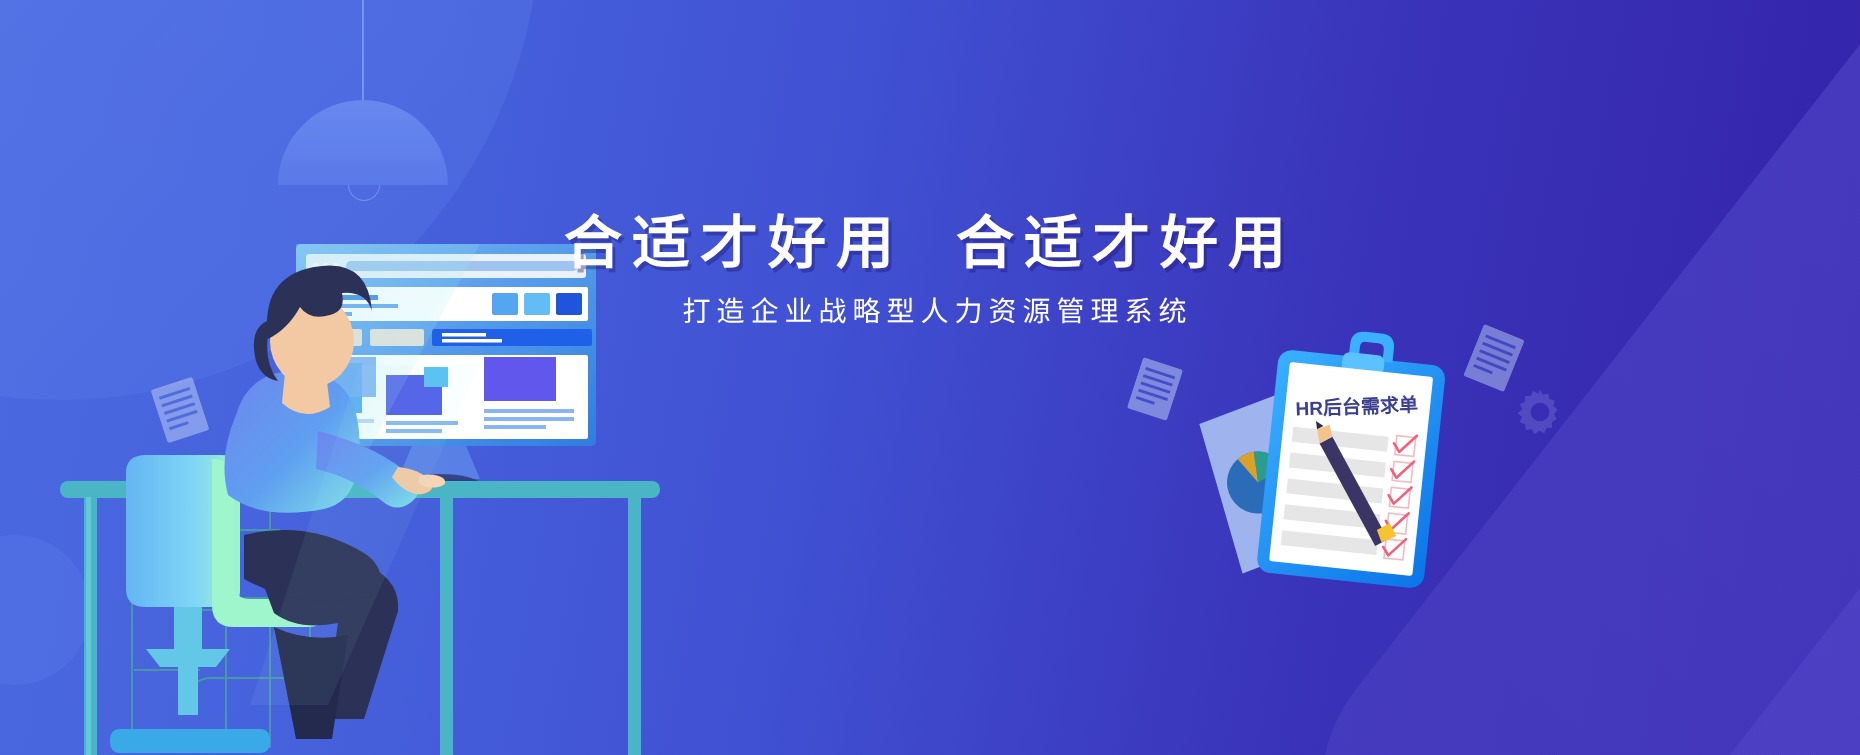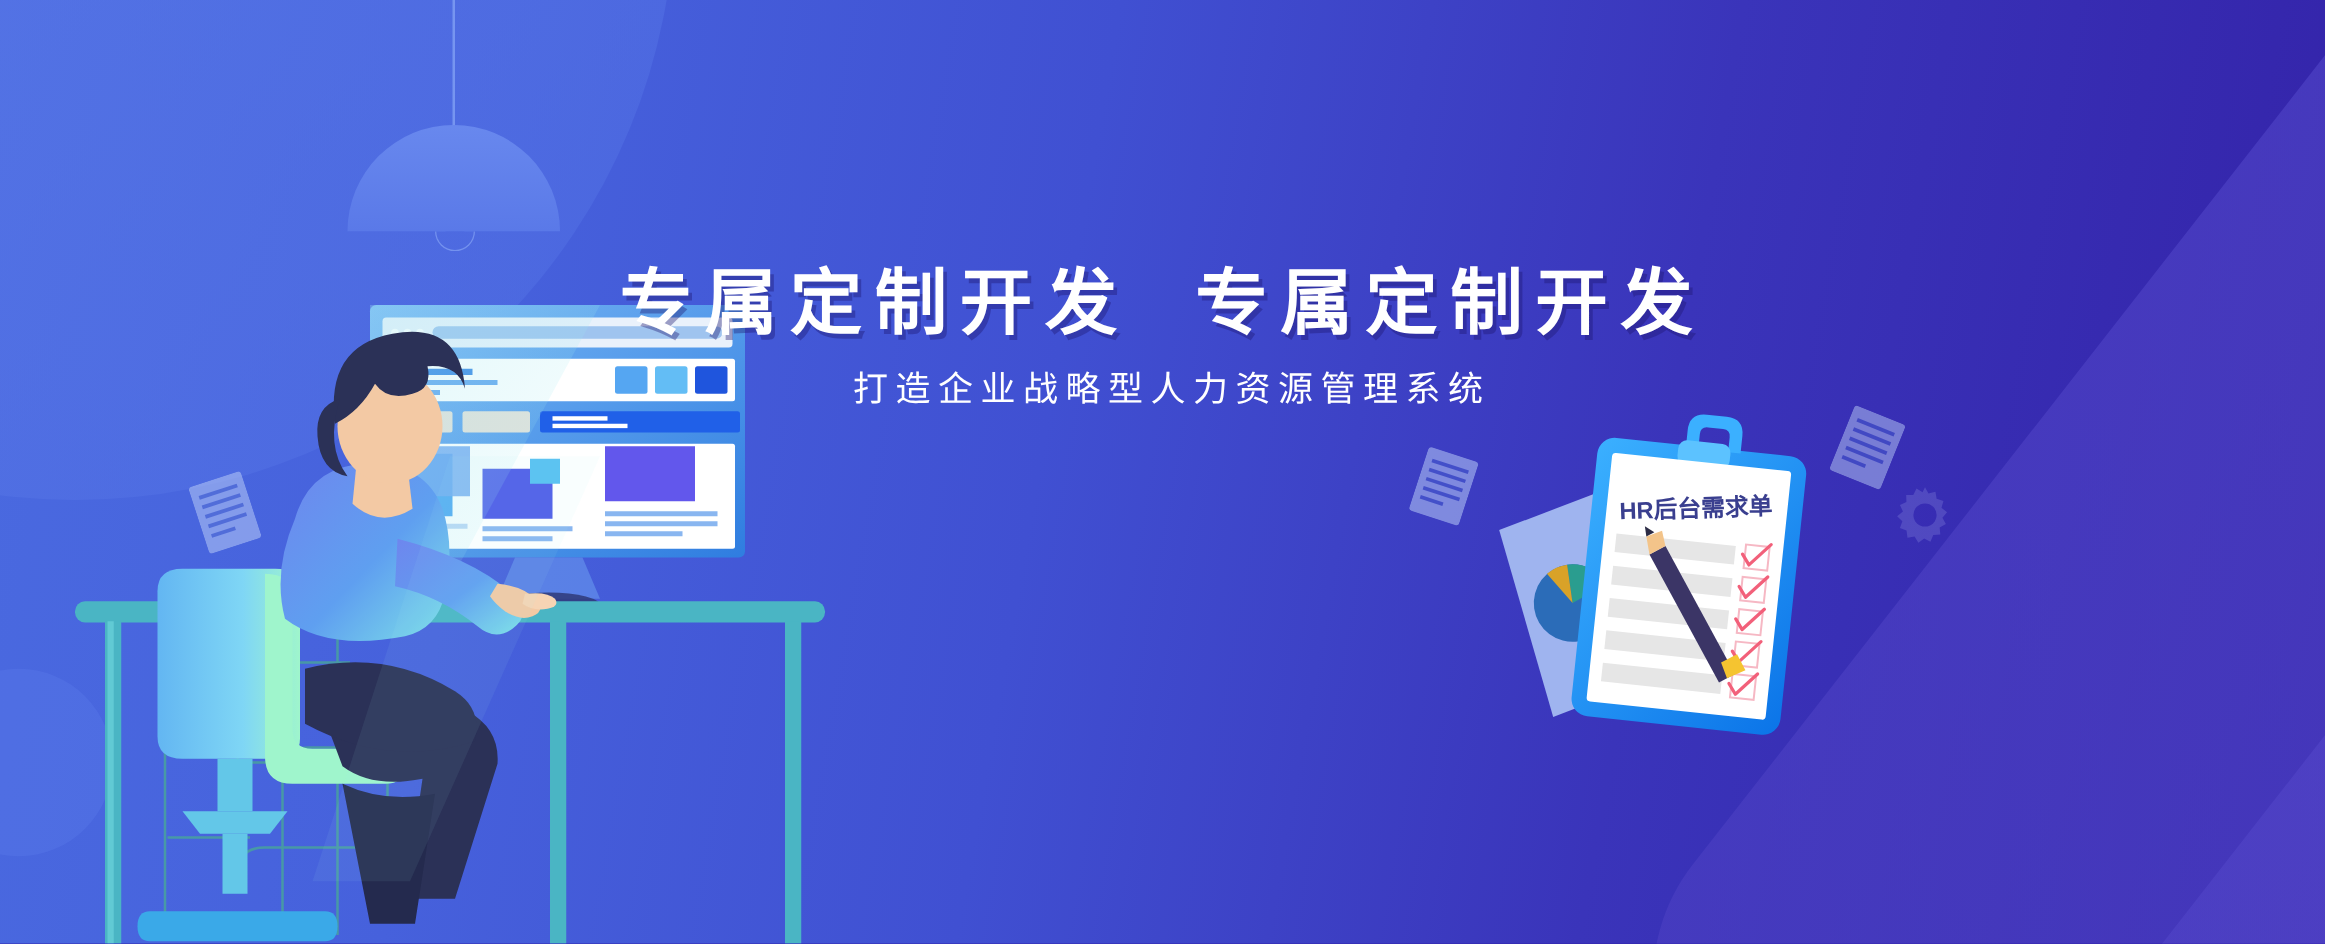--- a/index.html
+++ b/index.html
@@ -253,21 +253,21 @@
     <svg width="330" height="280" viewBox="0 0 330 280" fill="none" stroke="#49c57a" stroke-width="2">
       <path d="M2 60 H150 M2 60 V278 M60 100 h44 v40 h-44z"></path>
       <path d="M96 2 v276 M140 40 v238"></path>
       <path d="M96 150 q0 -22 22 -22 h40 q22 0 22 22 v60"></path>
       <path d="M60 230 q0 -22 22 -22 h130"></path>
       <path d="M4 200 h66"></path>
     </svg>
   </div>
 
   <div class="headline-block">
-    <h1 class="headline">专属定制开发  专属定制开发</h1>
+    <h1 class="headline">合适才好用  合适才好用</h1>
     <p class="subheadline">打造企业战略型人力资源管理系统</p>
   </div>
 
   <div class="scene-left">
     <svg width="640" height="520" viewBox="0 0 640 520">
       <defs>
         <linearGradient id="monGrad" x1="0" y1="0" x2="1" y2="1">
           <stop offset="0%" stop-color="#7ab8f5"></stop>
             <stop offset="100%" stop-color="#2f7de0"></stop>
         </linearGradient>

